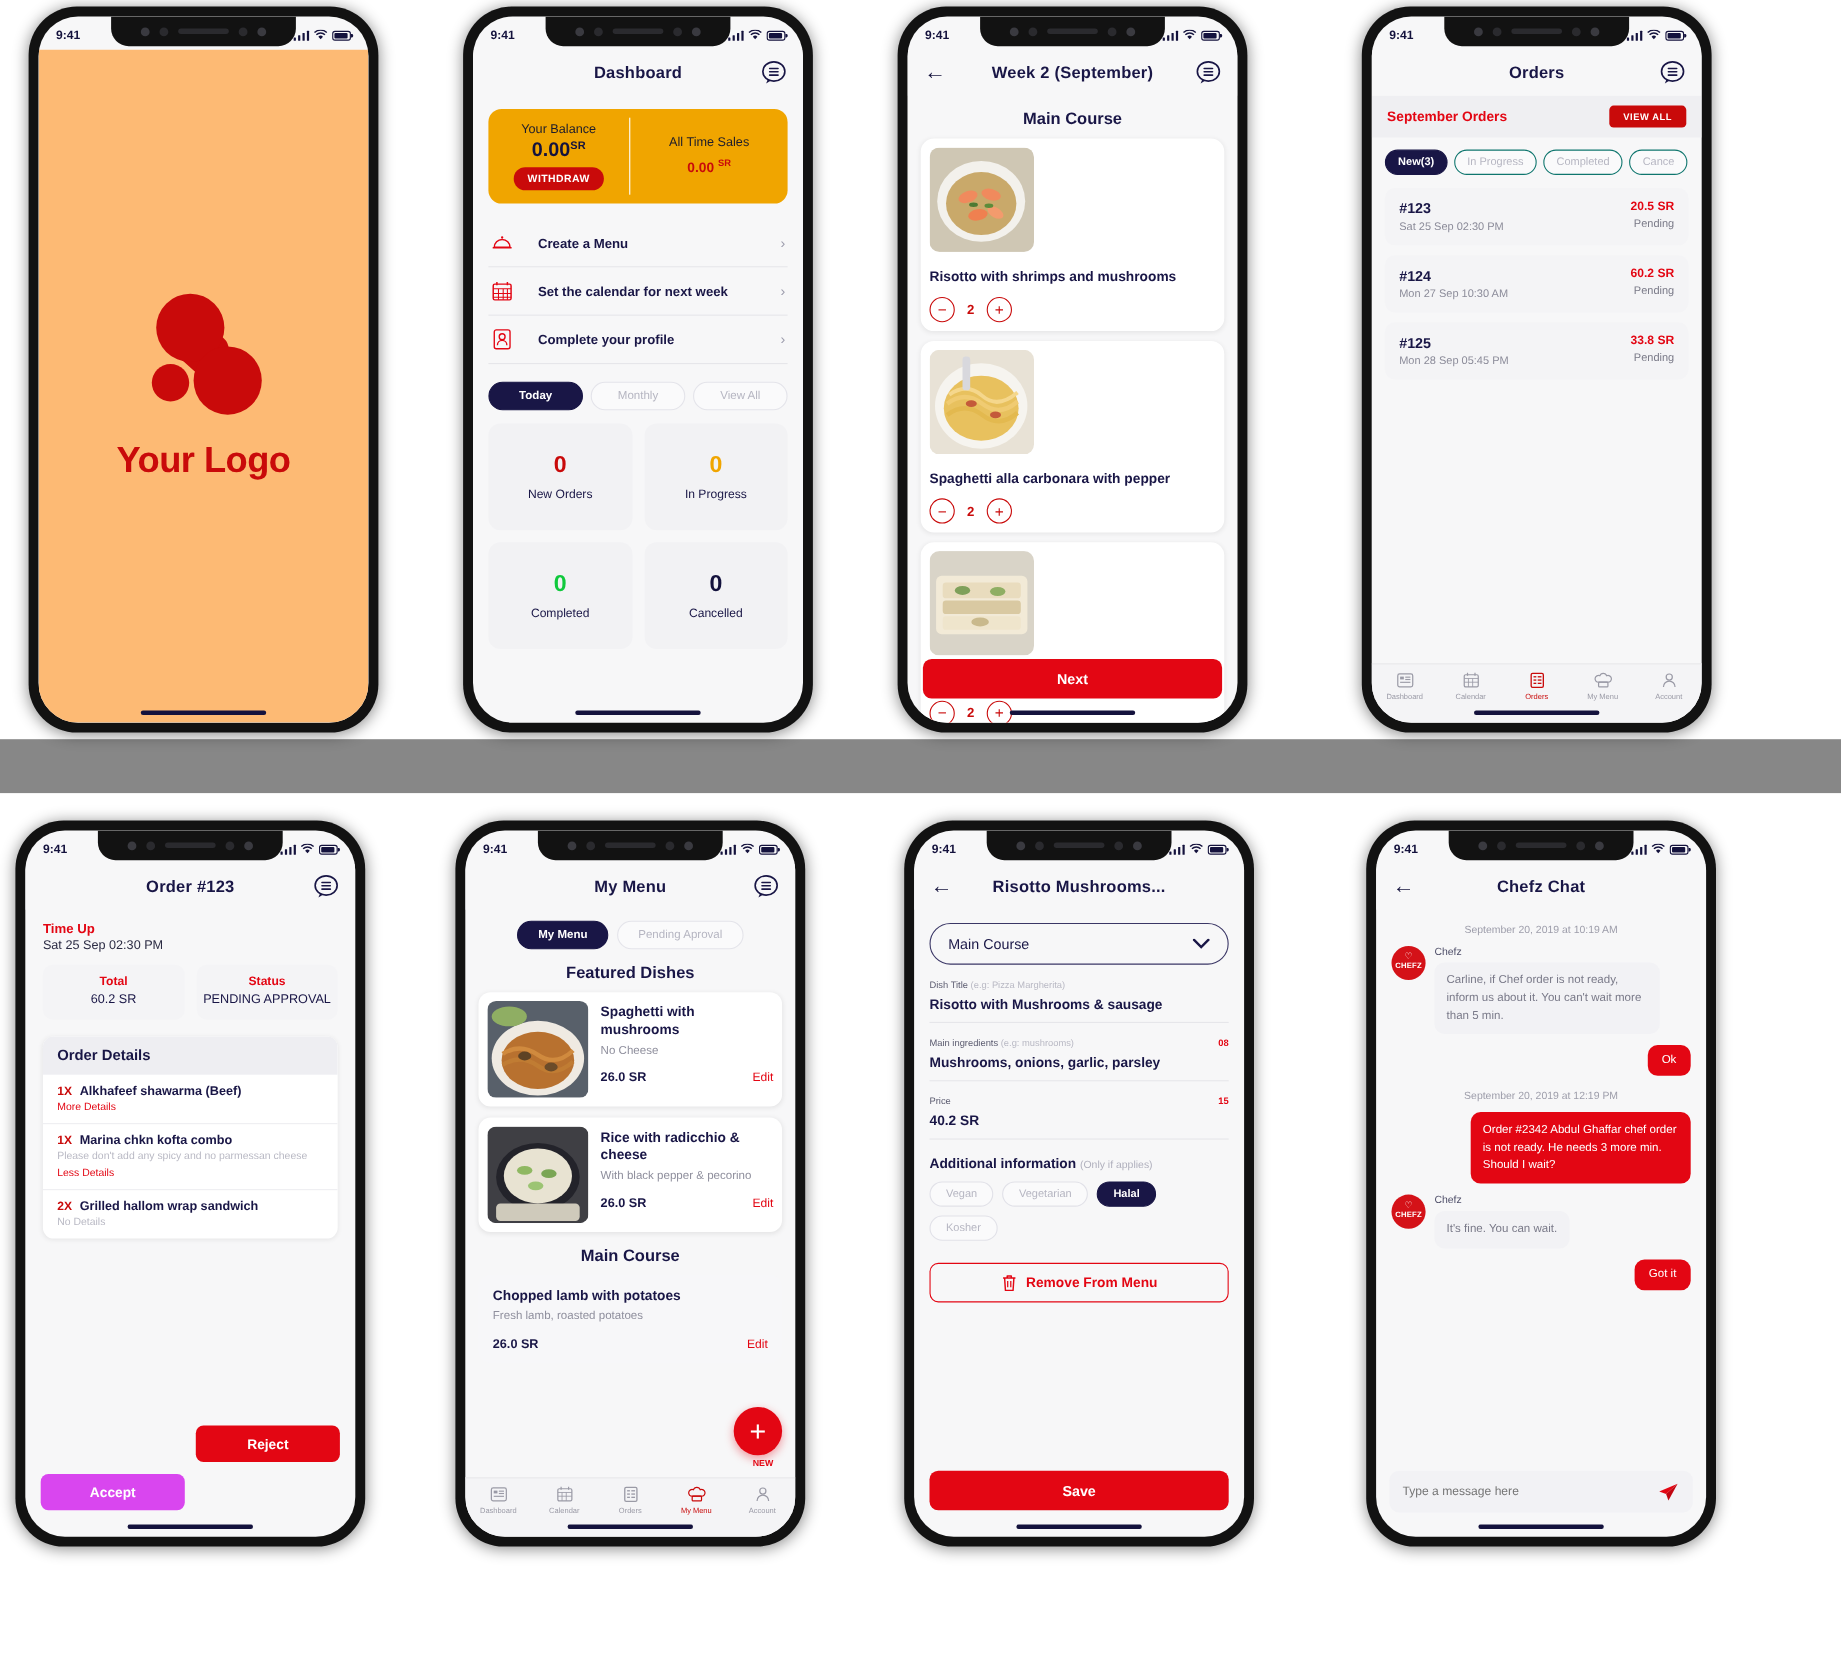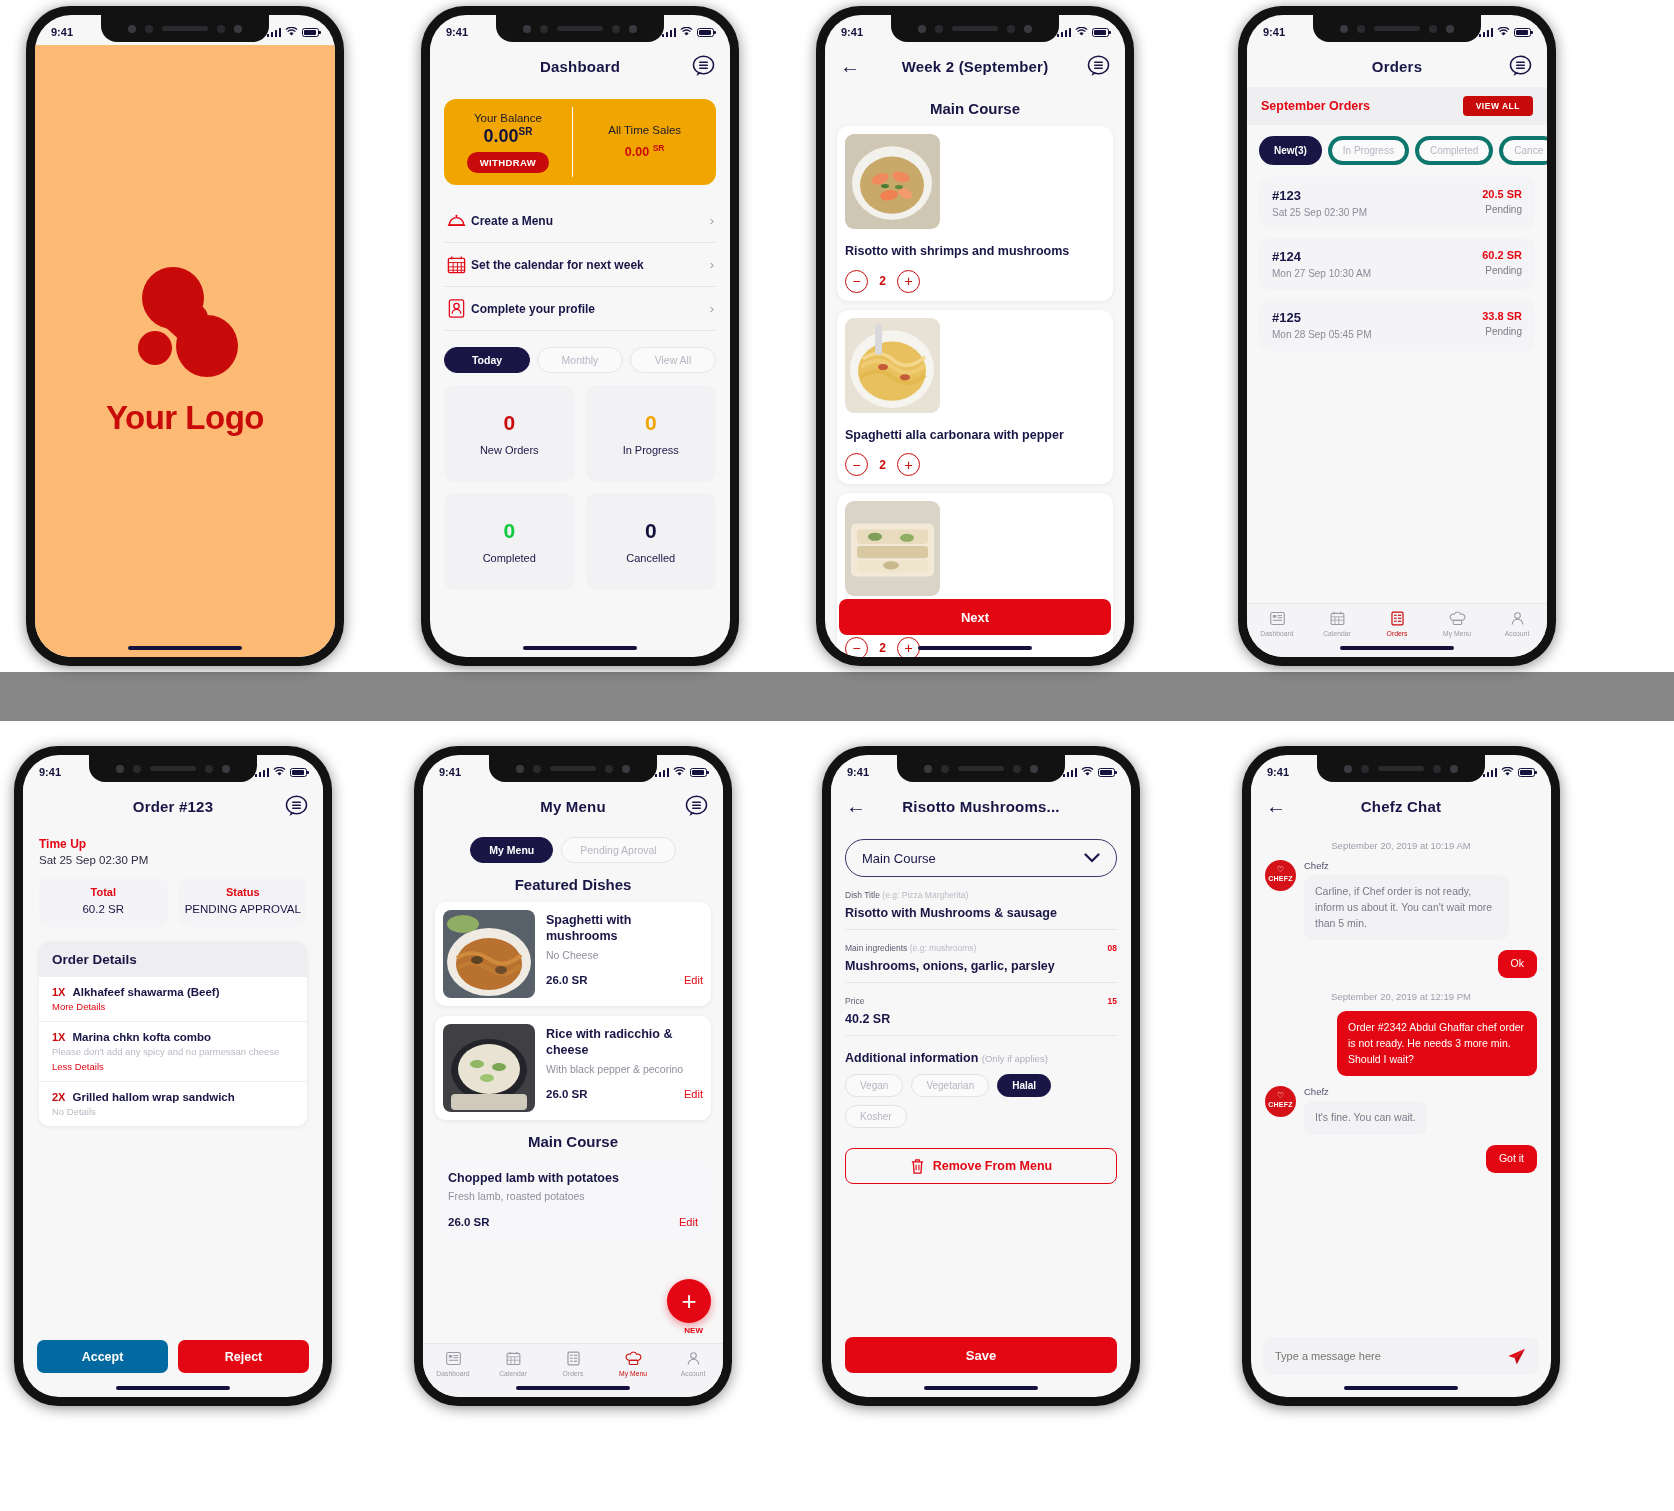--- a/index.html
+++ b/index.html
@@ -104,21 +104,21 @@
   .bal-amt2 { font-size:12.5px; font-weight:bold; color:#c90a0a; }
   .bal-amt2 sup { font-size:8.5px; vertical-align:super; }
   .withdraw-btn {
     margin-top:3px; background:#c90a0a; color:#fff; border:none;
     font-size:9.5px; font-weight:bold; letter-spacing:.4px;
     padding:5px 13px; border-radius:20px; cursor:pointer;
     font-family:"Liberation Sans",sans-serif;
   }
   .menu-rows { margin:14px 14px 0 14px; }
   .menu-row {
-    display:flex; align-items:center; gap:4px; padding:11px 2px;
+    display:flex; align-items:center; gap:22px; padding:11px 2px;
     border-bottom:1px solid #e6e6ea; cursor:pointer;
   }
   .menu-row:last-child{ border-bottom:1px solid #e6e6ea; }
   .menu-row .mr-label { flex:1; font-size:12px; font-weight:bold; color:#191646; }
   .menu-row .chev { color:#9e9eae; font-size:13px; }
   .mr-ic { width:21px; height:21px; flex:0 0 21px; }
 
   .seg-row { display:flex; gap:7px; margin:16px 14px 0 14px; }
   .seg {
     flex:1; text-align:center; font-size:10.5px; padding:6px 0; border-radius:20px;
@@ -167,21 +167,21 @@
   }
   .orders-head .oh-t { font-size:12.5px; font-weight:bold; color:#e30613; }
   .viewall-btn {
     background:#c90a0a; color:#fff; border:none; font-size:8.5px; font-weight:bold;
     letter-spacing:.5px; padding:5px 13px; border-radius:4px; cursor:pointer;
     font-family:"Liberation Sans",sans-serif;
   }
   .filter-row { display:flex; gap:6px; padding:11px 12px 4px 12px; }
   .fchip {
     font-size:10px; padding:5px 11px; border-radius:20px; white-space:nowrap;
-    border:4px solid #0f766e; color:#b6b6c2; background:#fafafb; cursor:pointer;
+    border:1px solid #0f766e; color:#b6b6c2; background:#fafafb; cursor:pointer;
   }
   .fchip.active { background:#191646; color:#fff; border-color:#191646; font-weight:bold; }
   .order-card {
     margin:0 12px 9px 12px; background:#f4f4f6; border-radius:9px; padding:11px 13px;
     display:flex; justify-content:space-between; align-items:flex-start; cursor:pointer;
   }
   .oc-id { font-size:13px; font-weight:bold; color:#191646; }
   .oc-date { font-size:10px; color:#8b8b99; margin-top:4px; }
   .oc-amt { font-size:11px; font-weight:bold; color:#e30613; text-align:right; }
   .oc-st { font-size:10px; color:#7a7a88; margin-top:4px; text-align:right; }
@@ -207,21 +207,21 @@
   .od-item { padding:9px 13px; border-bottom:1px solid #eeeef1; }
   .od-item:last-child { border-bottom:none; }
   .od-l1 { display:flex; gap:7px; align-items:baseline; }
   .od-q { font-size:11px; font-weight:bold; color:#c90a0a; }
   .od-n { font-size:11.5px; font-weight:bold; color:#191646; }
   .od-note { font-size:9.5px; color:#b9b9c4; margin-top:3px; line-height:1.35; }
   .od-more { font-size:9.5px; color:#e30613; margin-top:3px; cursor:pointer; }
   .od-none { font-size:9.5px; color:#b9b9c4; margin-top:3px; }
   .ar-row { position:absolute; left:14px; right:14px; bottom:24px; display:flex; gap:10px; z-index:20; }
   .ar-btn { flex:1; height:33px; border:none; border-radius:7px; color:#fff; font-size:12.5px; font-weight:bold; cursor:pointer; font-family:"Liberation Sans",sans-serif; }
-  .ar-accept { background:#0369a1; }
+  .ar-accept { background:#d946ef;margin-top:44px; }
   .ar-reject { background:#e30613; }
 
   
   .mm-seg { display:flex; gap:8px; justify-content:center; padding:10px 14px 0 14px; }
   .mm-seg .seg { flex:0 0 auto; padding:6px 18px; }
   .mcard {
     display:flex; gap:11px; background:#fff; border-radius:11px; margin:0 12px 10px 12px;
     padding:8px; box-shadow:0 1px 5px rgba(0,0,0,.08); align-items:flex-start;
   }
   .mcard .mthumb { width:92px; height:88px; border-radius:8px; flex:0 0 92px; overflow:hidden; }

